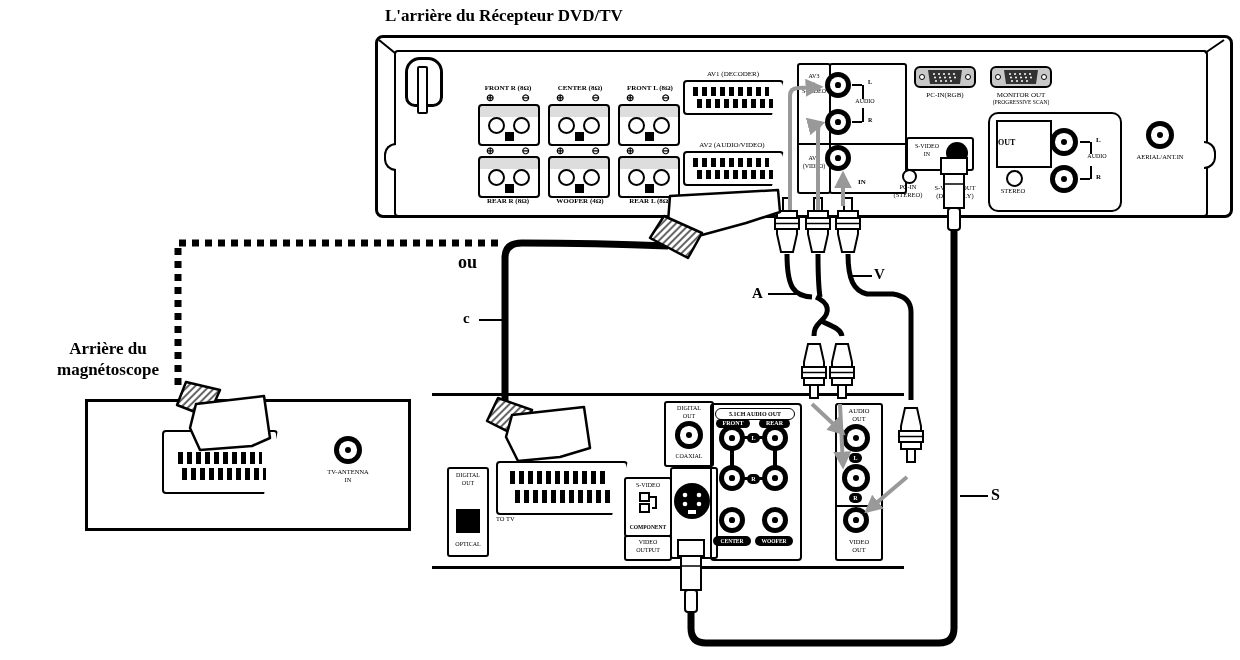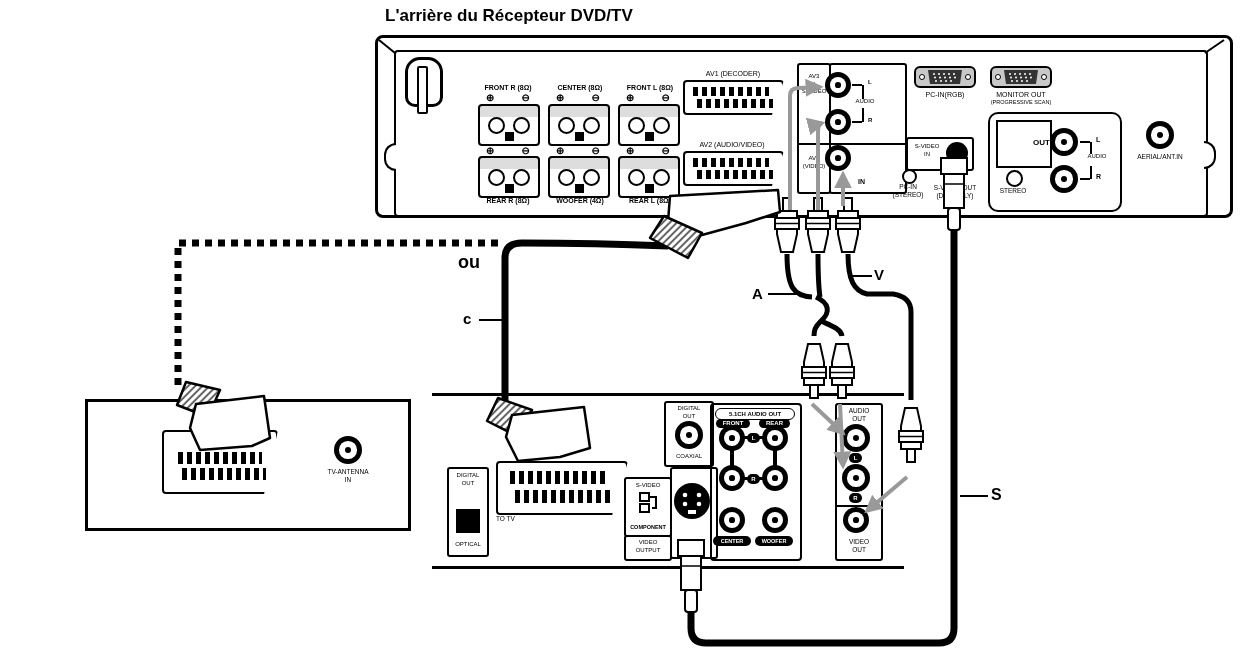--- a/index.html
+++ b/index.html
@@ -1,16 +1,16 @@
 <!DOCTYPE html>
 <html><head>
 <meta charset="utf-8">
 <style>
   html,body{margin:0;padding:0;background:#fff;font-family:"Liberation Sans",sans-serif;color:#000;}
-  #canvas{position:relative;width:1240px;height:660px;background:#fff;overflow:hidden;}
+  #canvas{position:relative;width:1240px;height:660px;background:#fff;overflow:hidden;font-family:Liberation Serif, serif;}
   .abs{position:absolute;}
   .b{font-weight:bold;}
   .ws{white-space:pre-line;text-align:center;line-height:1.25;}
   .nw{white-space:nowrap;}
   .ctr{text-align:center;}
   .f5{font-size:5.5px;}
   .f6{font-size:6px;}
   .f65{font-size:6.5px;}
   .f7{font-size:7px;}
   .f8{font-size:8px;}
@@ -204,38 +204,40 @@
     <div class="abs" style="left:38px;top:3px;width:22px;height:22px;background:#000;border-radius:50%;"></div>
   </div>
   <div class="abs smallcirc" style="left:902px;top:169px;width:11px;height:11px;"></div>
   <div class="abs f65 ws" style="left:886px;top:183px;width:44px;">PC-IN
 (STEREO)</div>
   <div class="abs f65 ws" style="left:924px;top:184px;width:62px;">S-VIDEO OUT
 (DVD ONLY)</div>
 
   <div class="abs" style="left:988px;top:112px;width:130px;height:96px;border:2px solid #000;border-radius:10px;">
     <div class="abs" style="left:6px;top:6px;width:52px;height:44px;border:2px solid #000;">
-      <div class="abs f8 b" style="left:0;top:16px;width:52px;text-align:right;">OUT</div>
+      <div class="abs f8 b" style="left:0;top:16px;width:52px;text-align:left;">OUT</div>
     </div>
     <div class="abs smallcirc" style="left:16px;top:56px;width:13px;height:13px;"></div>
     <div class="abs f65" style="left:2px;top:73px;width:42px;text-align:center;">STEREO</div>
   </div>
   <div class="abs jack" style="left:1050px;top:128px;width:28px;height:28px;"></div>
   <div class="abs jack" style="left:1050px;top:165px;width:28px;height:28px;"></div>
   <div class="abs line" style="left:1080px;top:141px;width:10px;height:2px;"></div>
   <div class="abs line" style="left:1080px;top:178px;width:10px;height:2px;"></div>
   <div class="abs line" style="left:1090px;top:142px;width:2px;height:12px;"></div>
   <div class="abs line" style="left:1090px;top:166px;width:2px;height:13px;"></div>
   <div class="abs f7 b" style="left:1096px;top:136px;">L</div>
   <div class="abs f6" style="left:1082px;top:153px;width:30px;text-align:center;">AUDIO</div>
   <div class="abs f7 b" style="left:1096px;top:173px;">R</div>
 
   <div class="abs jack" style="left:1146px;top:121px;width:28px;height:28px;"></div>
   <div class="abs f65 nw ctr" style="left:1122px;top:153px;width:76px;">AERIAL/ANT.IN</div>
 
+  <div class="abs title ws" style="left:20px;top:338px;width:176px;">Arrière du
+magnétoscope</div>
   <div class="abs frame3" style="left:85px;top:399px;width:320px;height:126px;"></div>
   <div class="abs scart" style="left:162px;top:430px;width:112px;height:60px;">
     <span class="pins" style="left:14px;top:20px;width:84px;height:12px;"></span>
     <span class="pins" style="left:18px;top:36px;width:84px;height:12px;"></span>
   </div>
   <div class="abs jack" style="left:334px;top:436px;width:28px;height:28px;"></div>
   <div class="abs f65 ws" style="left:312px;top:468px;width:72px;">TV-ANTENNA
 IN</div>
 
   <div class="abs line" style="left:432px;top:393px;width:472px;height:3px;"></div>

